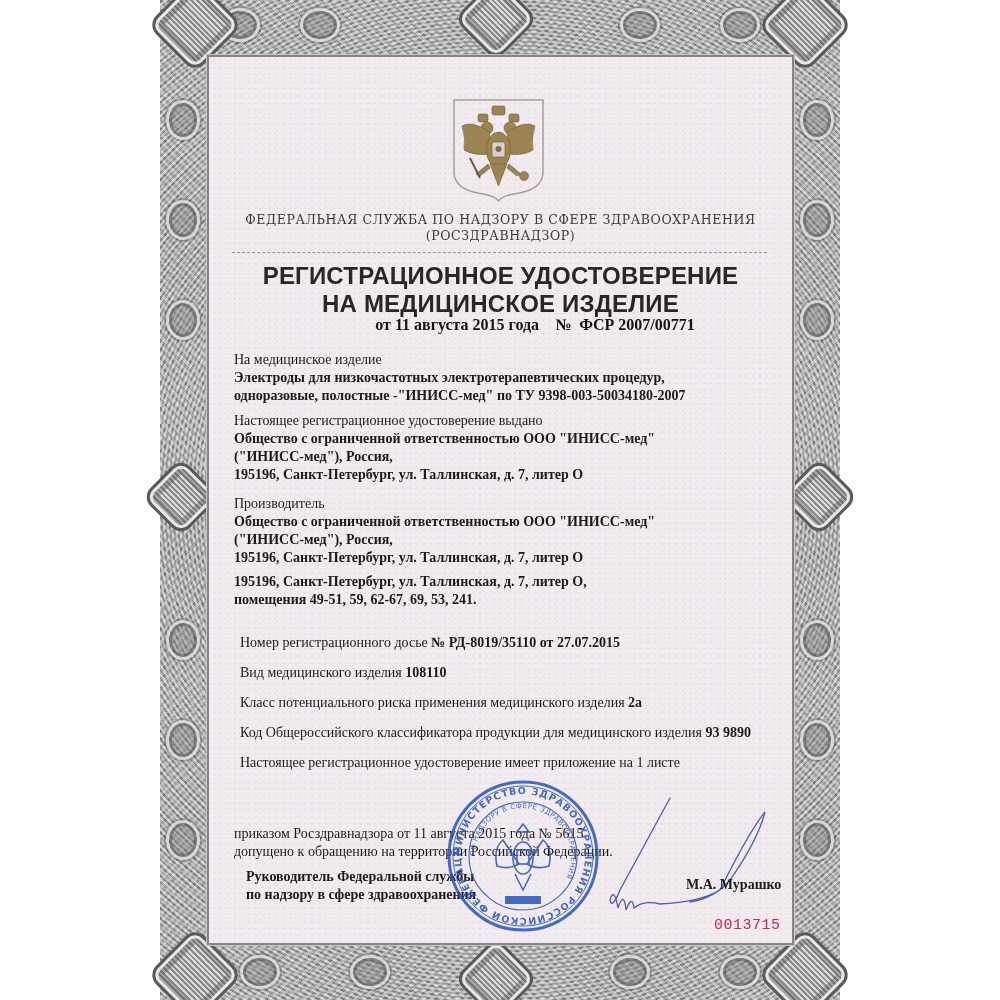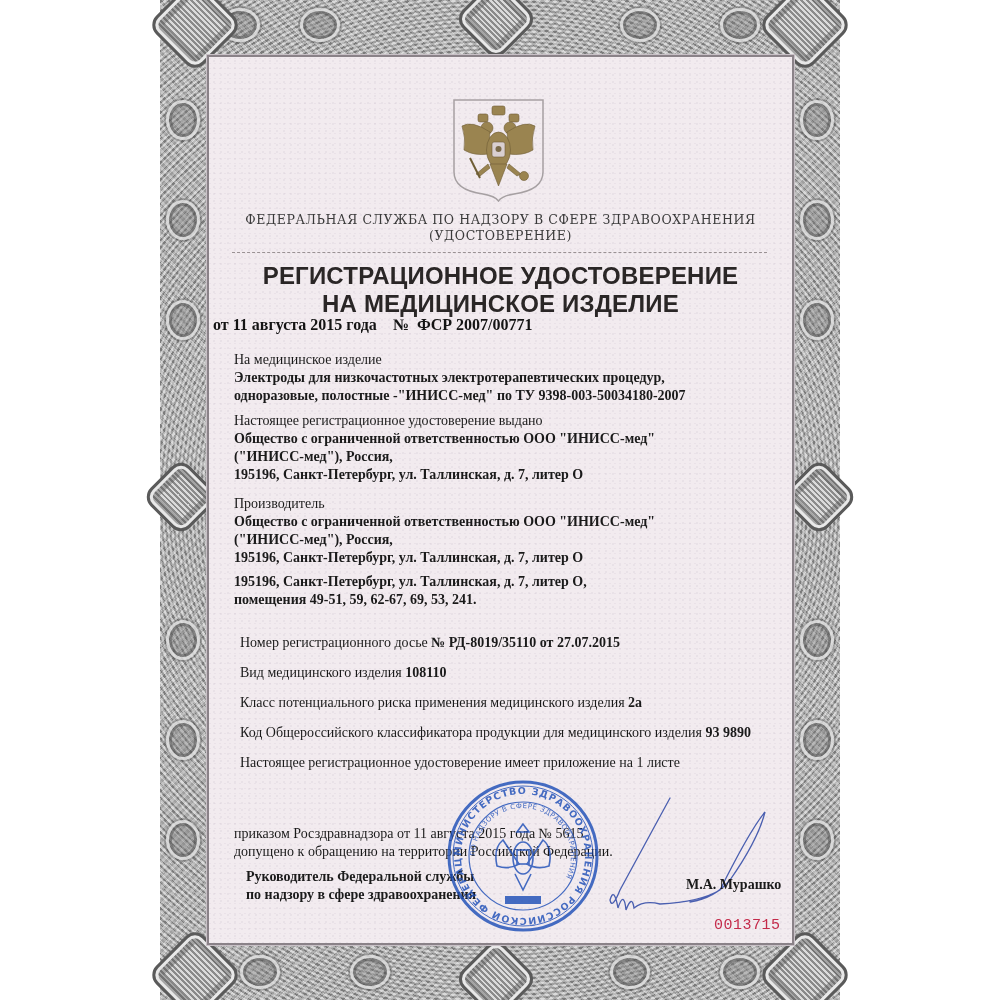--- a/index.html
+++ b/index.html
@@ -55,21 +55,21 @@
       position: absolute; left: 232px; width: 535px; top: 252px; height: 0;
       border-top: 1px dashed #9a9294;
     }
     .title {
       position: absolute; left: 207px; width: 587px; text-align: center;
       font-family: "Liberation Sans", sans-serif; font-weight: bold; font-size: 24px; color: #2a2626; letter-spacing: 0.2px;
     }
     .title.l1 { top: 262px; }
     .title.l2 { top: 290px; }
     .dateline {
-      position: absolute; left: 207px; width: 656px; top: 316px; 
+      position: absolute; left: 207px; width: 656px; top: 316px; text-align: center;
       font-weight: bold; font-size: 16px; color: #141414;
     }
     .dateline span { margin: 0 6px; }
 
     .blk { position: absolute; left: 234px; width: 560px; font-size: 14px; line-height: 18px; }
     .blk .lbl { font-weight: normal; }
     .blk .val { font-weight: bold; }
     .row { position: absolute; left: 240px; width: 560px; font-size: 14px; line-height: 18px; white-space: nowrap; }
     .row b { font-weight: bold; }
 
@@ -148,21 +148,21 @@
 
     <line x1="18" y1="60" x2="28" y2="80" stroke="#6e5d35" stroke-width="2"></line>
     <circle cx="72" cy="78" r="4.5"></circle>
   </g>
 
   <rect x="40" y="44" width="13" height="15" rx="2" fill="#d9cfd0" stroke="#6e5d35" stroke-width="0.6"></rect>
   <circle cx="46.5" cy="51" r="3" fill="#7a6a4a"></circle>
 </svg>
 
 <div class="agency l1">ФЕДЕРАЛЬНАЯ СЛУЖБА ПО НАДЗОРУ В СФЕРЕ ЗДРАВООХРАНЕНИЯ</div>
-<div class="agency l2">(УДОСТОВЕРЕНИЕ)</div>
+<div class="agency l2">(РОСЗДРАВНАДЗОР)</div>
 <div class="divider"></div>
 <div class="title l1">РЕГИСТРАЦИОННОЕ УДОСТОВЕРЕНИЕ</div>
 <div class="title l2">НА МЕДИЦИНСКОЕ ИЗДЕЛИЕ</div>
 <div class="dateline">
   <span>от  11 августа 2015 года</span>
   <span>№</span><span style="margin-left:2px;">ФСР 2007/00771</span>
 </div>
 
 <div class="blk" style="top:351px;">
   <div class="lbl">На медицинское изделие</div>

